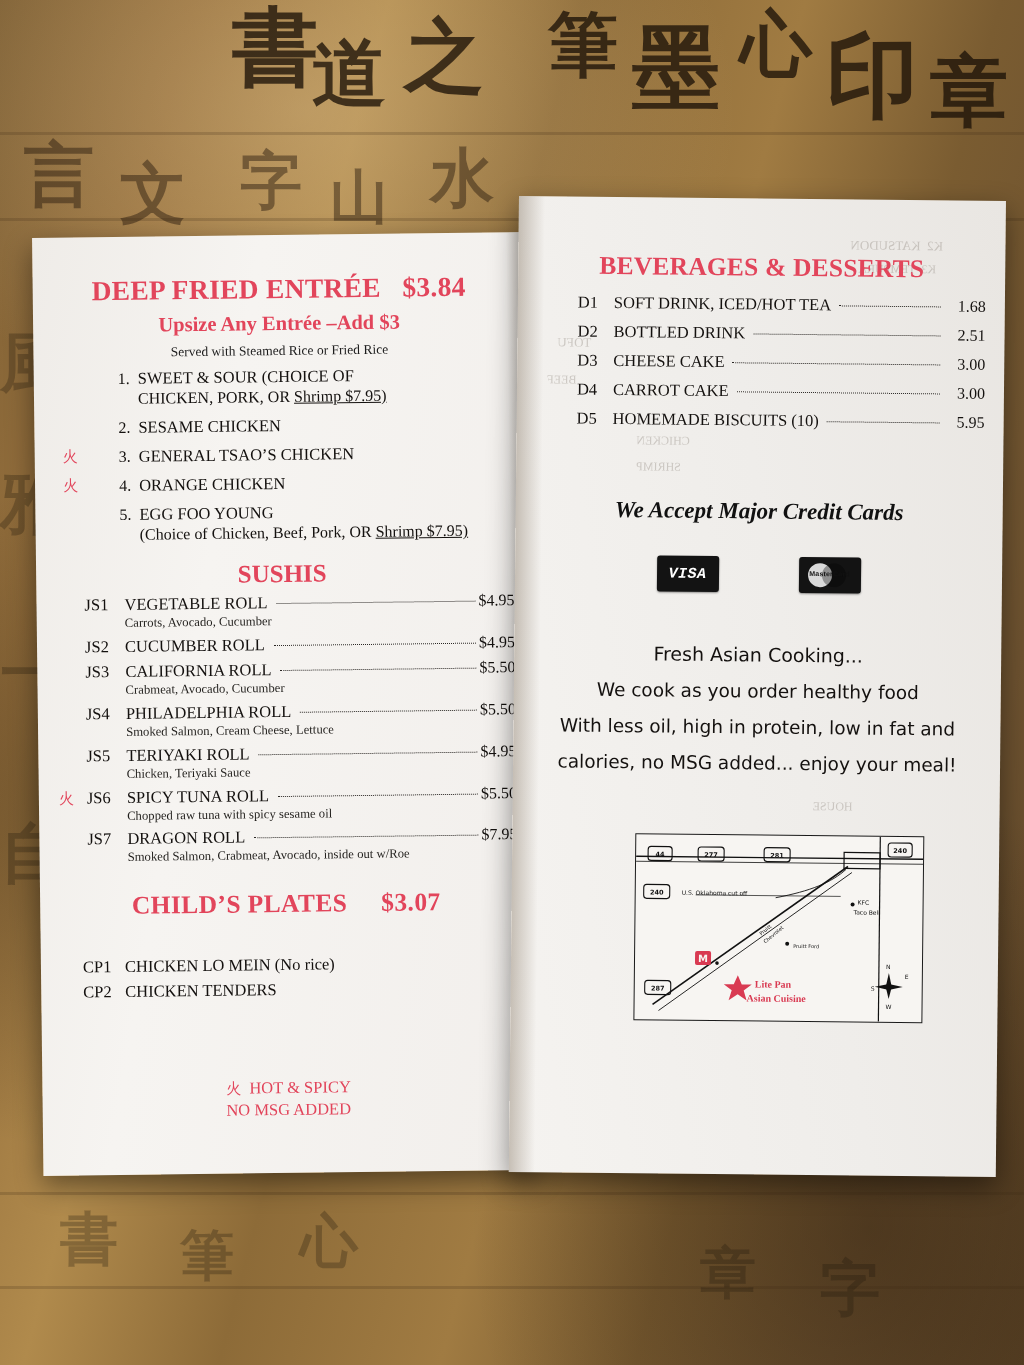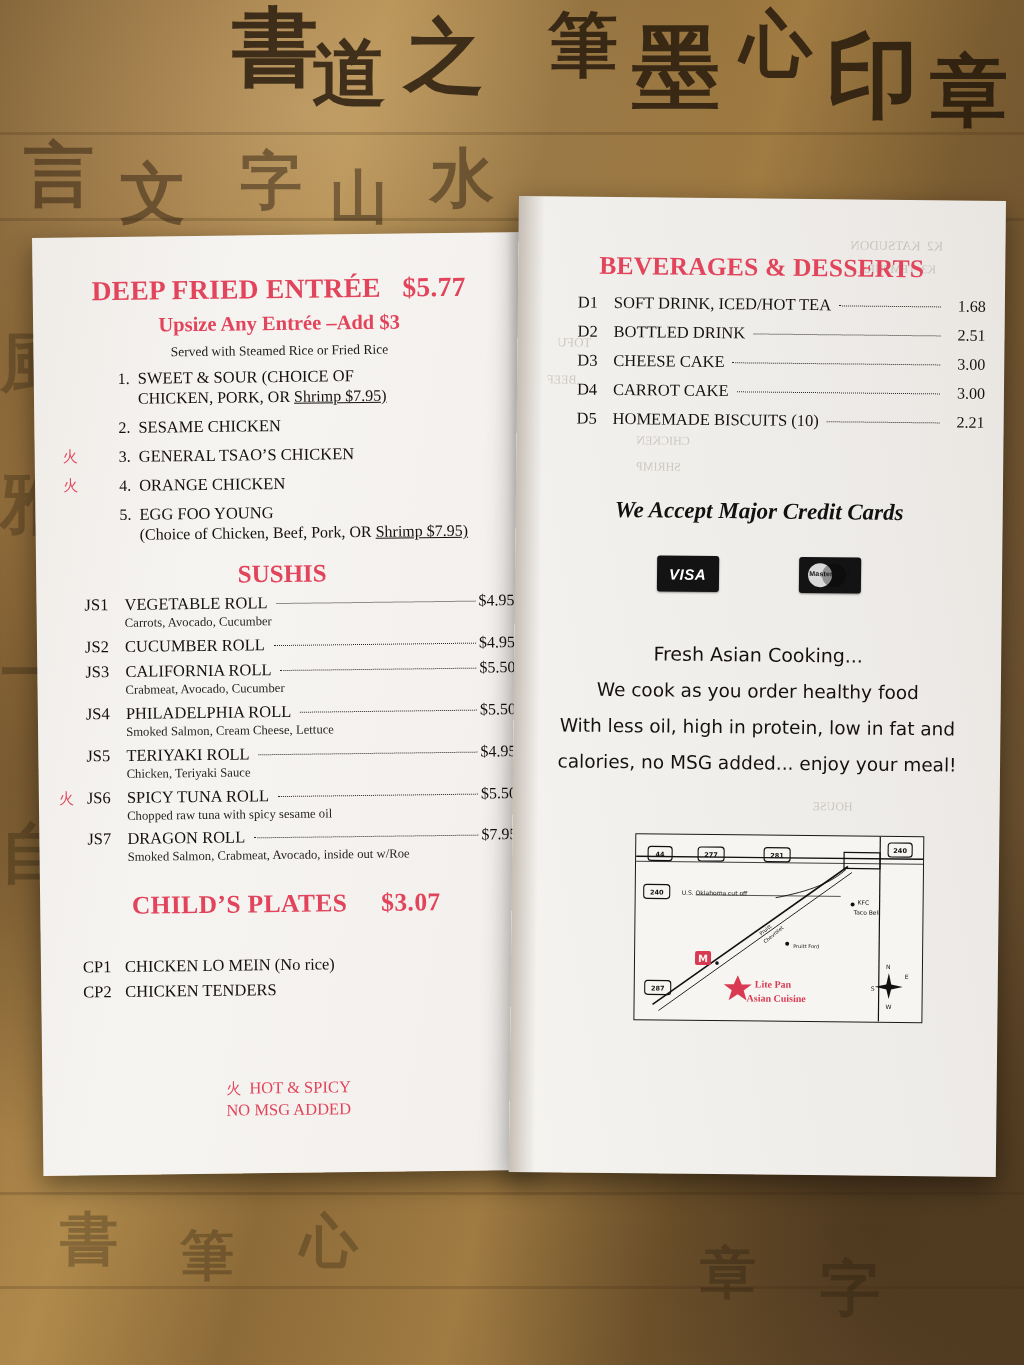--- a/index.html
+++ b/index.html
@@ -274,21 +274,21 @@
     border-radius: 3px;
     background: #131313;
     position: relative;
     display: flex;
     align-items: center;
     justify-content: center;
     box-shadow: 0 1px 2px rgba(0,0,0,0.4);
   }
   .card .visa-txt {
     color: #fff;
-    font-family: Liberation Sans, sans-serif;
+    font-family: Liberation Mono, monospace;
     font-style: italic;
     font-weight: bold;
     font-size: 15px;
     letter-spacing: 0.5px;
   }
   .mc-wrap { position: relative; width: 62px; height: 36px; }
   .mc-circ { position: absolute; top: 6px; width: 24px; height: 24px; border-radius: 50%; }
   .mc-l { left: 9px; background: #d9d9d9; }
   .mc-r { left: 23px; background: #a9a9a9; mix-blend-mode: multiply; }
   .mc-txt {
@@ -380,21 +380,21 @@
   <div class="calli faint" style="left:300px; top:1212px; font-size:58px;">心</div>
   <div class="calli faint" style="left:700px; top:1244px; font-size:56px;">章</div>
   <div class="calli faint" style="left:820px; top:1258px; font-size:60px;">字</div>
 
   <div class="sheet panel-left">
     <div class="edge-shadow"></div>
     <div class="pg">
 
       <div class="h-red title-deepfried">
         <span>DEEP FRIED ENTRÉE</span>
-        &nbsp;&nbsp;<span>$5.77</span>
+        &nbsp;&nbsp;<span>$3.84</span>
       </div>
 
       <div class="h-red title-upsize">Upsize Any Entrée –Add $3</div>
       <div class="sub-served">Served with Steamed Rice or Fried Rice</div>
 
       <div class="entree-list">
 
         <div class="entree-row">
           <span class="entree-num">1.</span>
           <span>SWEET &amp; SOUR (CHOICE OF</span>
@@ -568,21 +568,21 @@
         <div class="bev-row">
           <span class="bev-code">D4</span>
           <span class="bev-name">CARROT CAKE</span>
           <span class="dots"></span>
           <span class="bev-price">3.00</span>
         </div>
         <div class="bev-row">
           <span class="bev-code">D5</span>
           <span class="bev-name">HOMEMADE BISCUITS (10)</span>
           <span class="dots"></span>
-          <span class="bev-price">2.21</span>
+          <span class="bev-price">5.95</span>
         </div>
       </div>
 
       <div class="credit-title">We Accept Major Credit Cards</div>
 
       <div class="cards">
         <div class="card">
           <span class="visa-txt">VISA</span>
         </div>
         <div class="card">

